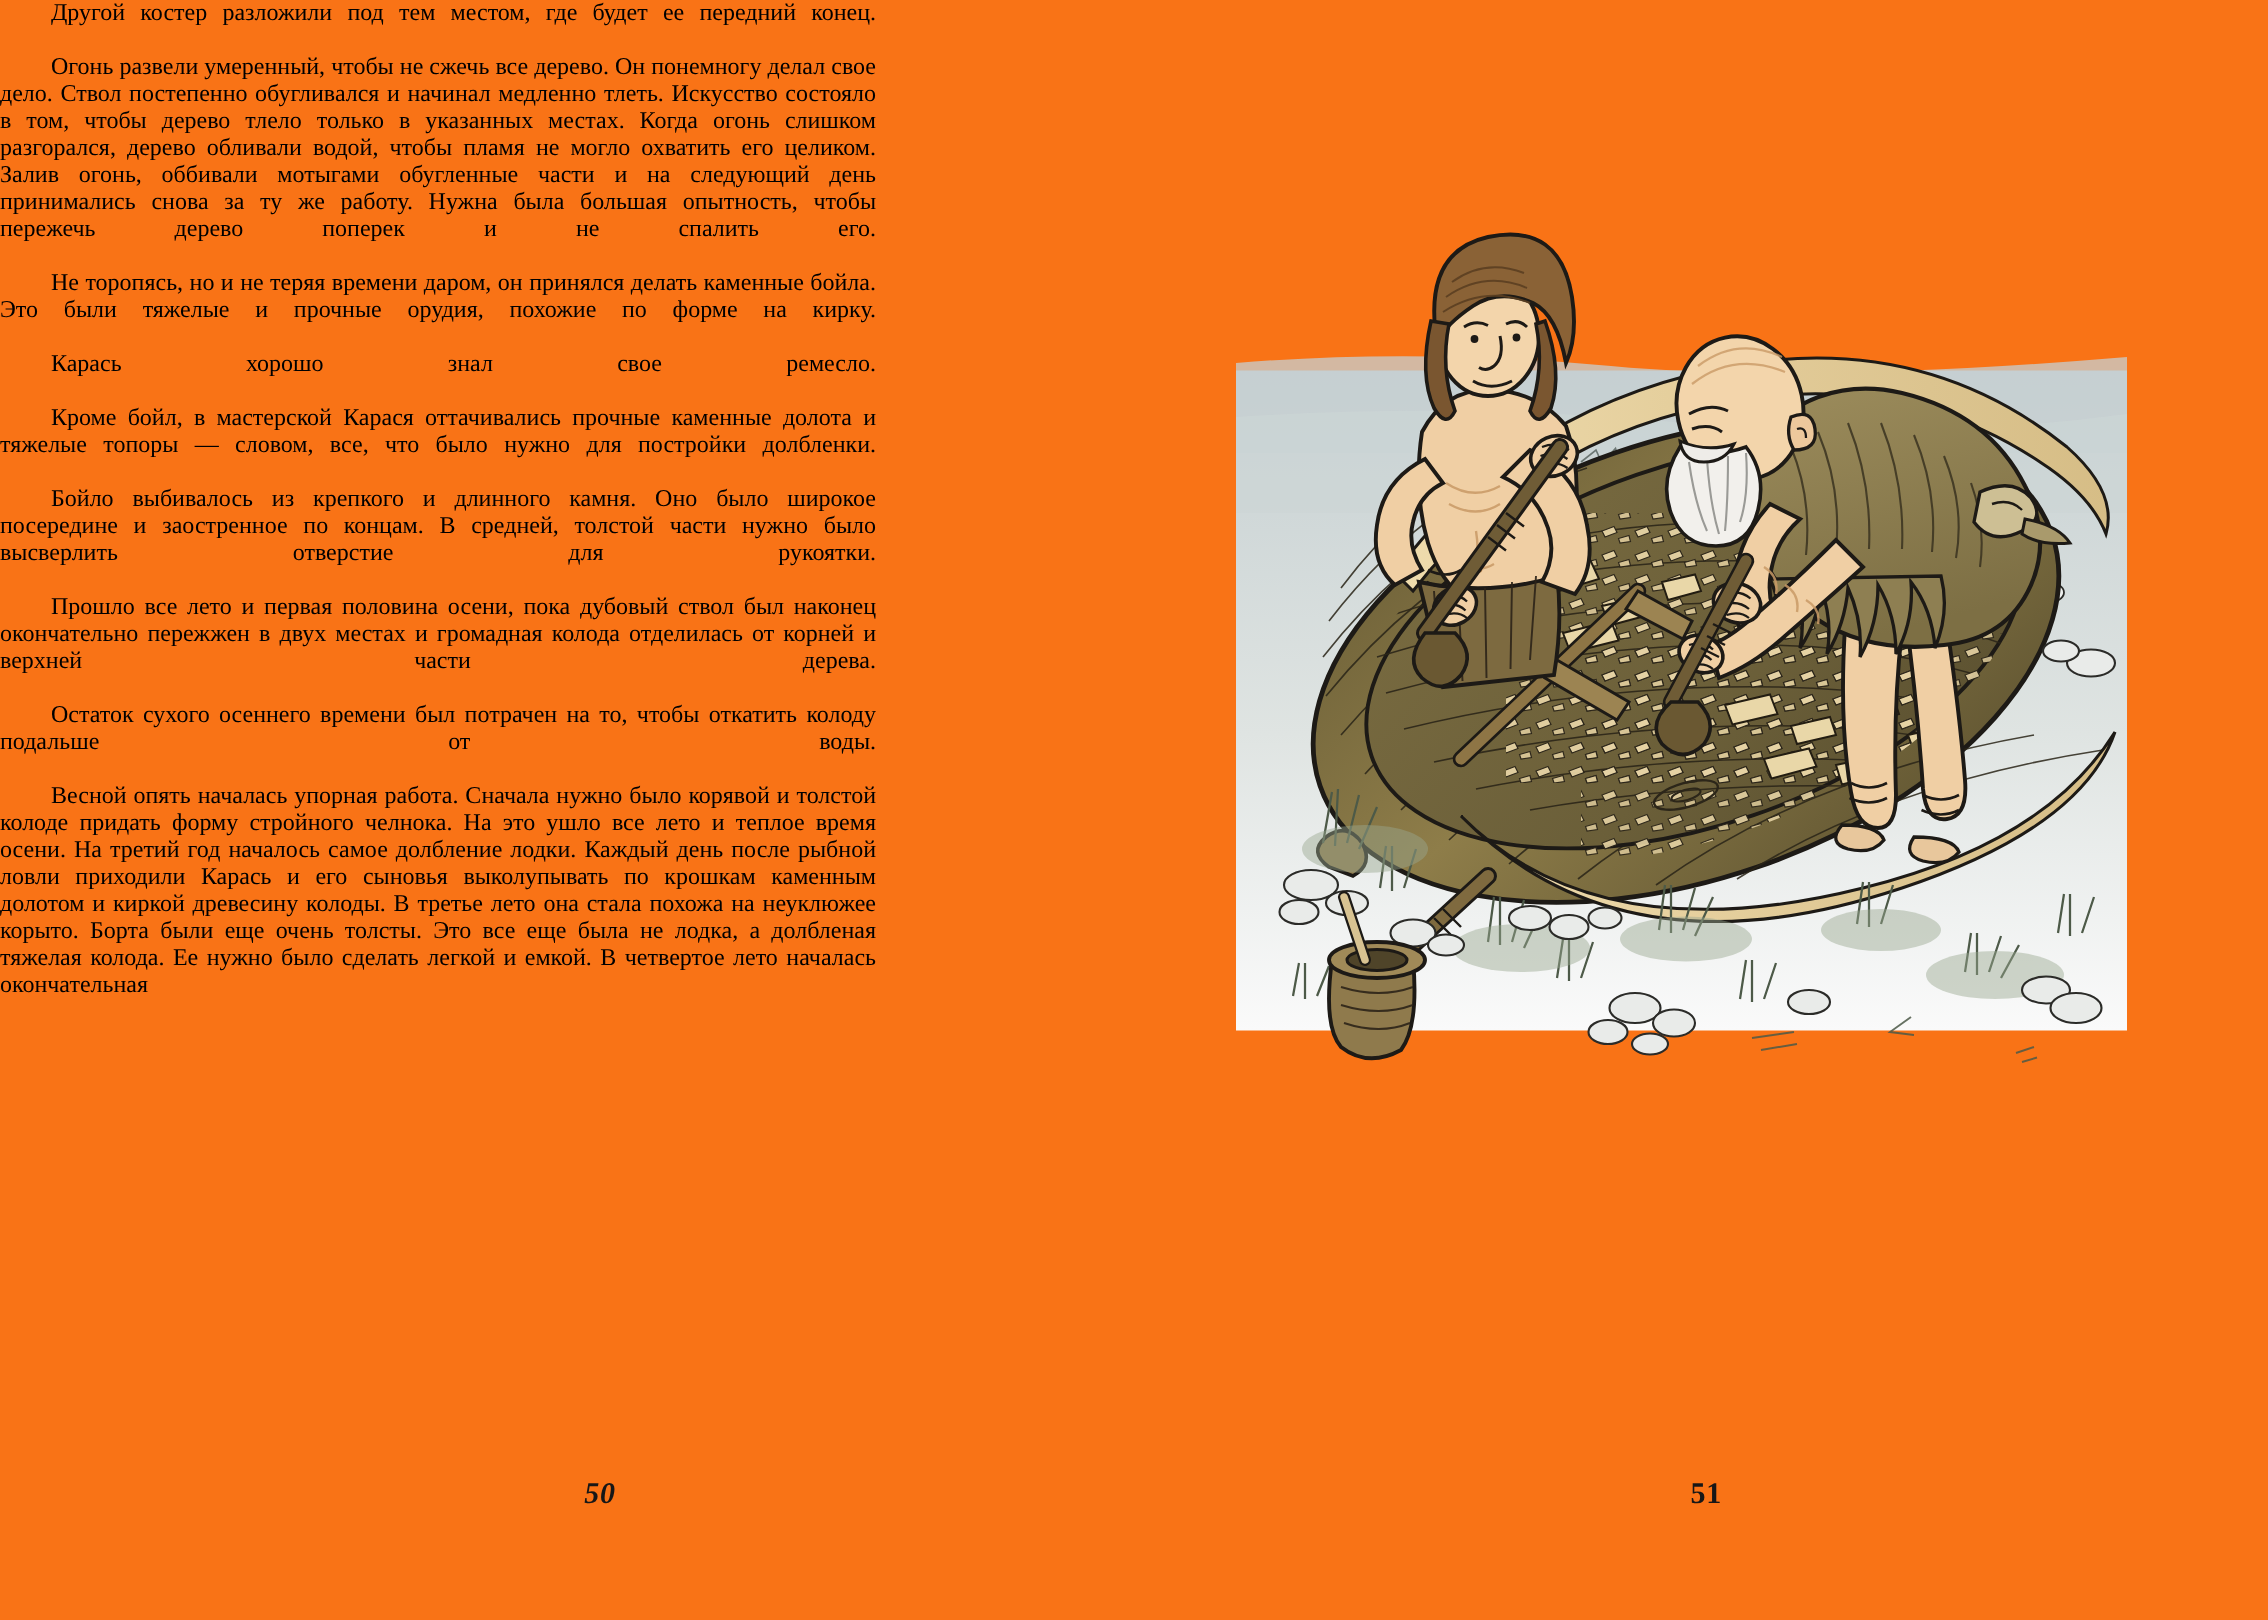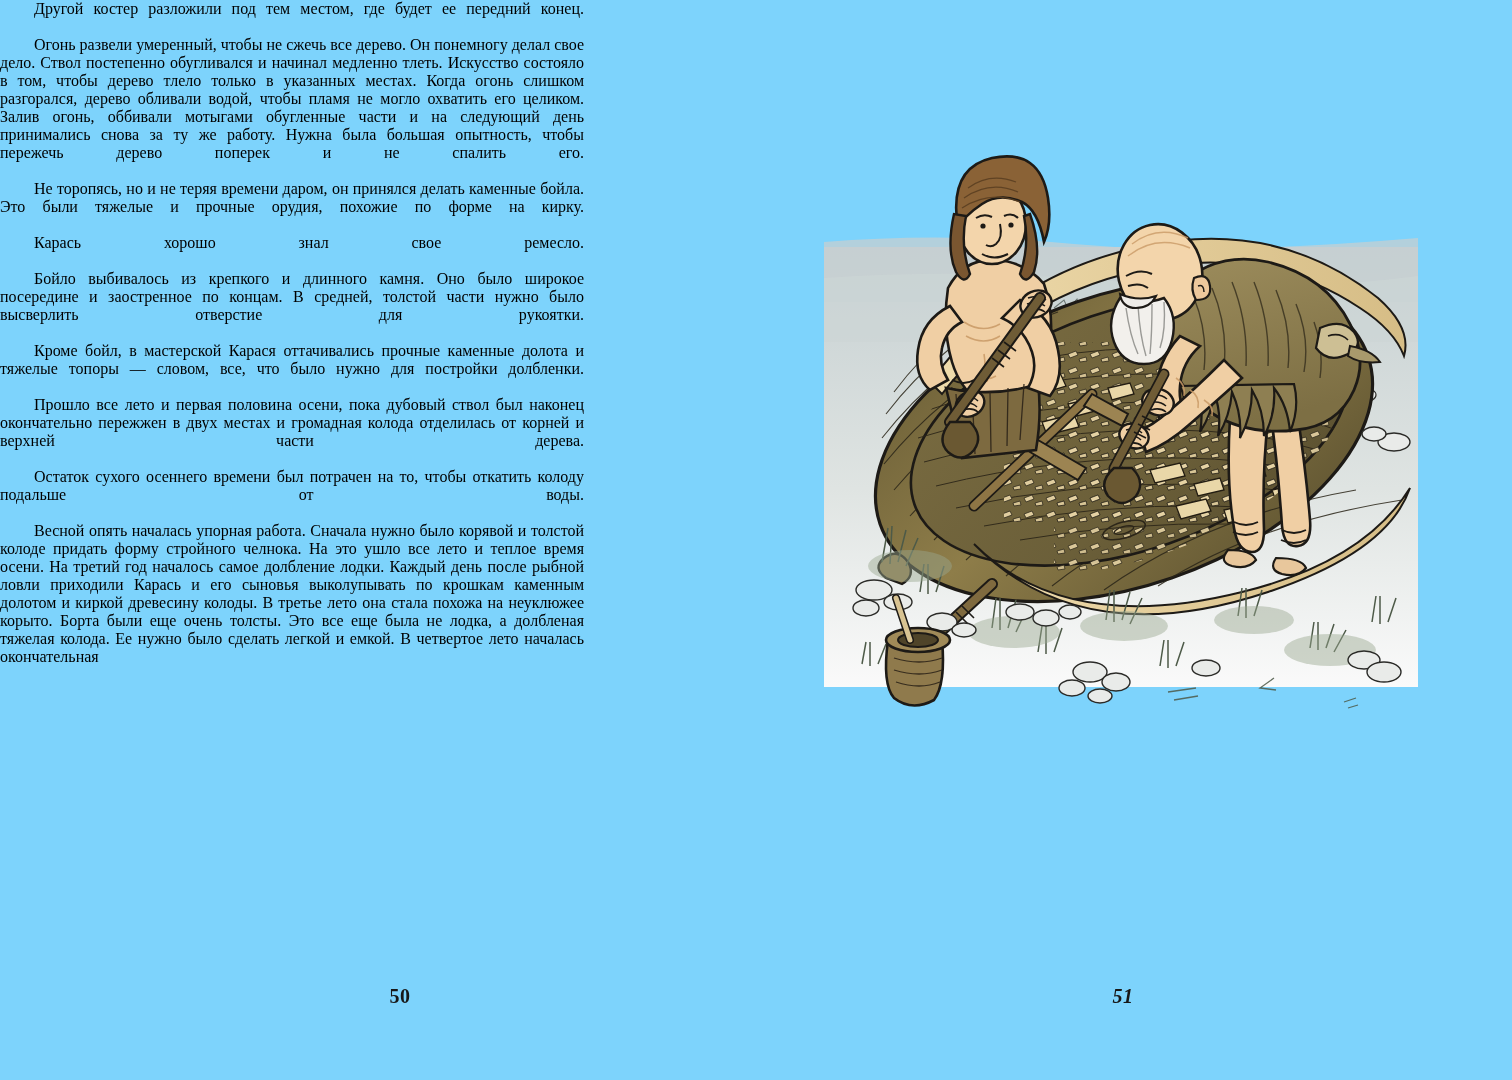--- a/index.html
+++ b/index.html
@@ -4,21 +4,21 @@
 <style>
   html, body {
     margin: 0;
     padding: 0;
     background: #ffffff;
   }
   #page {
     position: relative;
     width: 1512px;
     height: 1080px;
-    background: #7dd3fc;
+    background: #f97316;
     overflow: hidden;
     font-family: "Liberation Serif", "DejaVu Serif", serif;
   }
   #left-column  { left: 114px; top: 96px;  width: 584px; }
   #right-column { left: 818px; top: 786px; width: 598px; }
 
   .para {
     margin: 0;
     text-indent: 34px;
     text-align: justify;
@@ -31,22 +31,22 @@
   }
 
   .pgnum {
     position: absolute;
     font-family: "Liberation Serif", "DejaVu Serif", serif;
     font-size: 20px;
     font-weight: bold;
     color: #171717;
     letter-spacing: 0.5px;
   }
-  #page-number-left  { left: 375px; top: 985px; width: 50px; text-align: center; }
-  #page-number-right { left: 1098px; top: 985px; width: 50px; text-align: center; font-style: italic; }
+  #page-number-left  { left: 375px; top: 985px; width: 50px; text-align: center; font-style: italic; }
+  #page-number-right { left: 1098px; top: 985px; width: 50px; text-align: right; }
 
   
   #illustration {
     position: absolute;
     left: 824px;
     top: 92px;
     width: 594px;
     height: 636px;
   }
   #illustration svg { display: block; width: 100%; height: 100%; }
@@ -54,22 +54,22 @@
 </head>
 <body>
 
 <div id="page">
 
   <div id="left-column">
     <p class="para">Другой костер разложили под тем местом, где будет ее передний конец.</p>
     <p class="para">Огонь развели умеренный, чтобы не сжечь все дерево. Он понемногу делал свое дело. Ствол постепенно обугливался и начинал медленно тлеть. Искусство состояло в том, чтобы дерево тлело только в указанных местах. Когда огонь слишком разгорался, дерево обливали водой, чтобы пламя не могло охватить его целиком. Залив огонь, оббивали мотыгами обугленные части и на следующий день принимались снова за ту же работу. Нужна была большая опытность, чтобы пережечь дерево поперек и не спалить его.</p>
     <p class="para">Не торопясь, но и не теряя времени даром, он принялся делать каменные бойла. Это были тяжелые и прочные орудия, похожие по форме на кирку.</p>
     <p class="para">Карась хорошо знал свое ремесло.</p>
+    <p class="para">Кроме бойл, в мастерской Карася оттачивались прочные каменные долота и тяжелые топоры — словом, все, что было нужно для постройки долбленки.</p>
     <p class="para">Бойло выбивалось из крепкого и длинного камня. Оно было широкое посередине и заостренное по концам. В средней, толстой части нужно было высверлить отверстие для рукоятки.</p>
-    <p class="para">Кроме бойл, в мастерской Карася оттачивались прочные каменные долота и тяжелые топоры — словом, все, что было нужно для постройки долбленки.</p>
     <p class="para">Прошло все лето и первая половина осени, пока дубовый ствол был наконец окончательно пережжен в двух местах и громадная колода отделилась от корней и верхней части дерева.</p>
     <p class="para">Остаток сухого осеннего времени был потрачен на то, чтобы откатить колоду подальше от воды.</p>
     <p class="para">Весной опять началась упорная работа. Сначала нужно было корявой и толстой колоде придать форму стройного челнока. На это ушло все лето и теплое время осени. На третий год началось самое долбление лодки. Каждый день после рыбной ловли приходили Карась и его сыновья выколупывать по крошкам каменным долотом и киркой древесину колоды. В третье лето она стала похожа на неуклюжее корыто. Борта были еще очень толсты. Это все еще была не лодка, а долбленая тяжелая колода. Ее нужно было сделать легкой и емкой. В четвертое лето началась окончательная</p>
   </div>
 
   <div class="pgnum" id="page-number-left">50</div>
 
   <div id="illustration">
     <svg viewBox="0 0 594 636" xmlns="http://www.w3.org/2000/svg">
       <defs>

